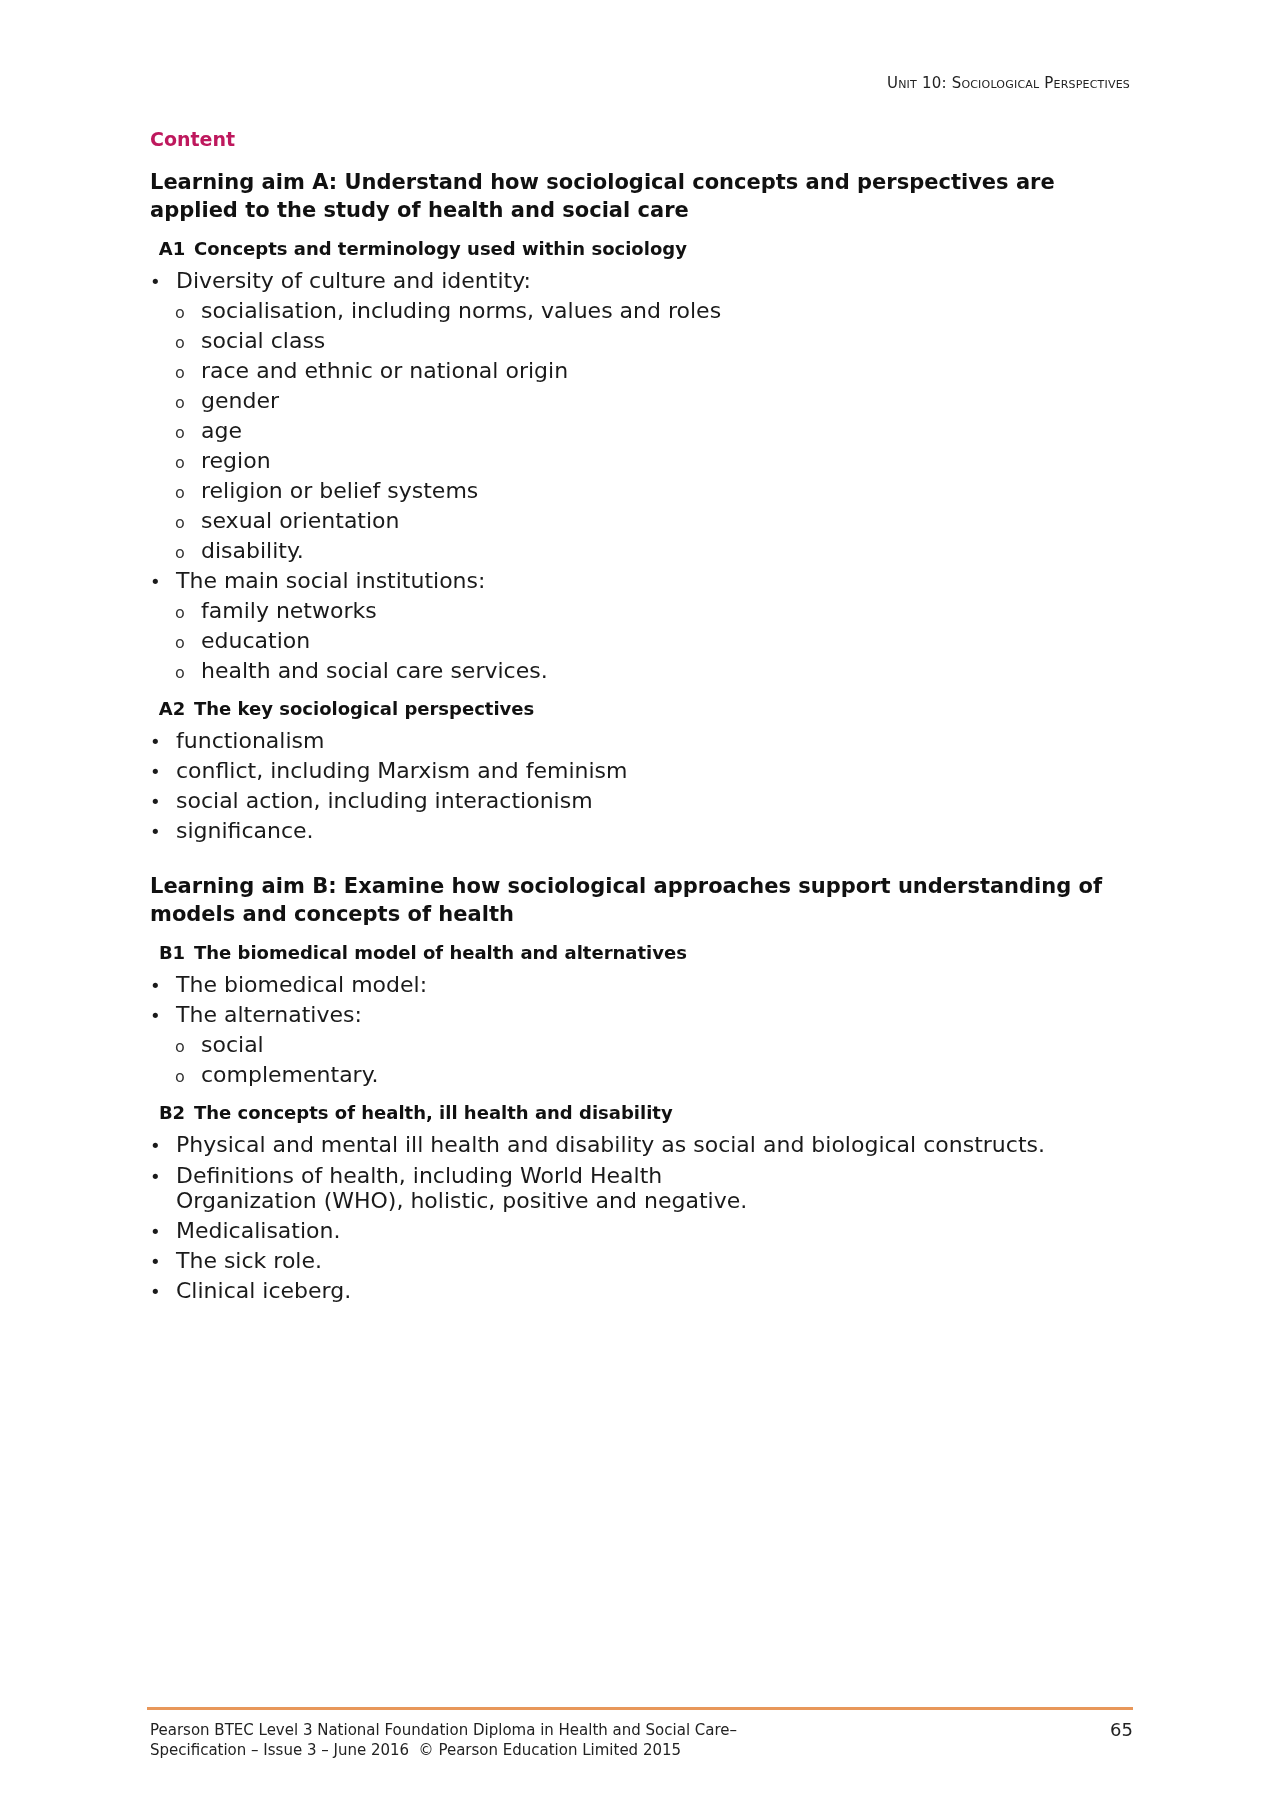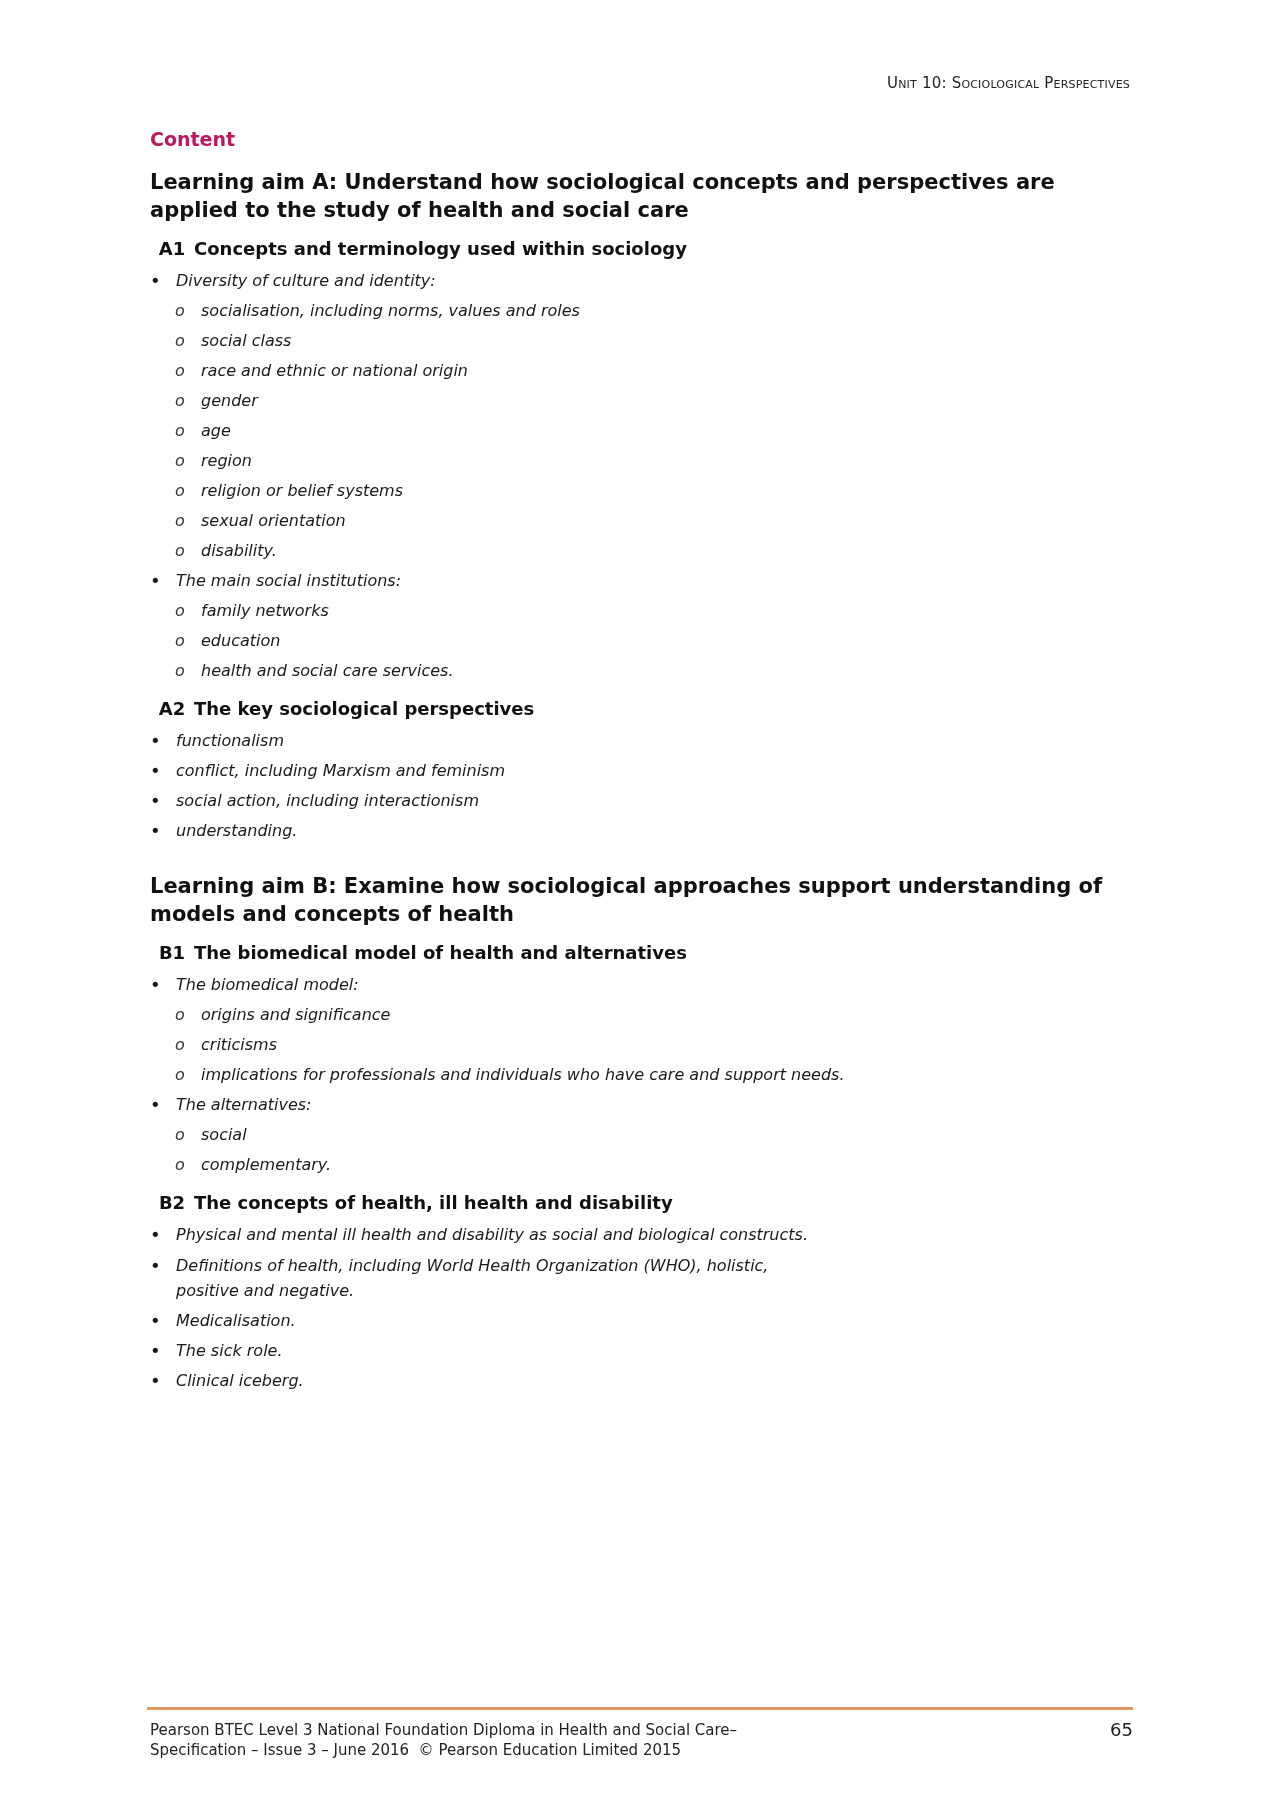--- a/index.html
+++ b/index.html
@@ -21,21 +21,21 @@
       font-weight: bold; font-size: 21px; line-height: 28px; margin: 0 0 12px 0; color: #111;
     }
     .aim.b { margin-top: 26px; }
     .sub {
       font-weight: bold; font-size: 18px; line-height: 26px; margin: 0 0 4px 0; color: #111;
     }
     .sub .code { display: inline-block; min-width: 44px; text-align: center; }
     .sub.spaced { margin-top: 10px; }
     .para { font-size: 18px; line-height: 28px; margin: 0 0 4px 0; }
     ul { list-style: none; margin: 0; padding: 0; }
-    li { font-size: 16px; line-height: 30px; position: relative; padding-left: 26px; font-style: italic; }
+    li { font-size: 22px; line-height: 30px; position: relative; padding-left: 26px; }
     li .bullet { position: absolute; left: 0; top: 0; width: 20px; }
     li .bullet::before { content: "\2022"; font-size: 18px; }
     li.multi { line-height: 25px; padding-top: 3px; padding-bottom: 3px; }
     li.multi .bullet { top: 3px; }
     ul.sub-list li { padding-left: 26px; margin-left: 25px; }
     ul.sub-list li .bullet::before { content: "o"; font-size: 16px; color: #333; }
     .footer-rule {
       position: absolute; left: 147px; top: 1707px; width: 986px; height: 3px; background: #e8975a;
     }
     .footer {
@@ -80,35 +80,30 @@
     </ul>
   </ul>
 
   <h3 class="sub spaced">
     <span class="code">A2</span><span>The key sociological perspectives</span>
   </h3>
   <ul>
     <li><span class="bullet"></span><span>functionalism</span></li>
     <li><span class="bullet"></span><span>conflict, including Marxism and feminism</span></li>
     <li><span class="bullet"></span><span>social action, including interactionism</span></li>
-    <li><span class="bullet"></span><span>understanding.</span></li>
+    <li><span class="bullet"></span><span>significance.</span></li>
   </ul>
 
   <h2 class="aim b">Learning aim B: Examine how sociological approaches support understanding of models and concepts of health</h2>
 
   <h3 class="sub">
     <span class="code">B1</span><span>The biomedical model of health and alternatives</span>
   </h3>
   <ul>
     <li><span class="bullet"></span><span>The biomedical model:</span></li>
-    <ul class="sub-list">
-      <li><span class="bullet"></span><span>origins and significance</span></li>
-      <li><span class="bullet"></span><span>criticisms</span></li>
-      <li><span class="bullet"></span><span>implications for professionals and individuals who have care and support needs.</span></li>
-    </ul>
     <li><span class="bullet"></span><span>The alternatives:</span></li>
     <ul class="sub-list">
       <li><span class="bullet"></span><span>social</span></li>
       <li><span class="bullet"></span><span>complementary.</span></li>
     </ul>
   </ul>
 
   <h3 class="sub spaced">
     <span class="code">B2</span><span>The concepts of health, ill health and disability</span>
   </h3>

